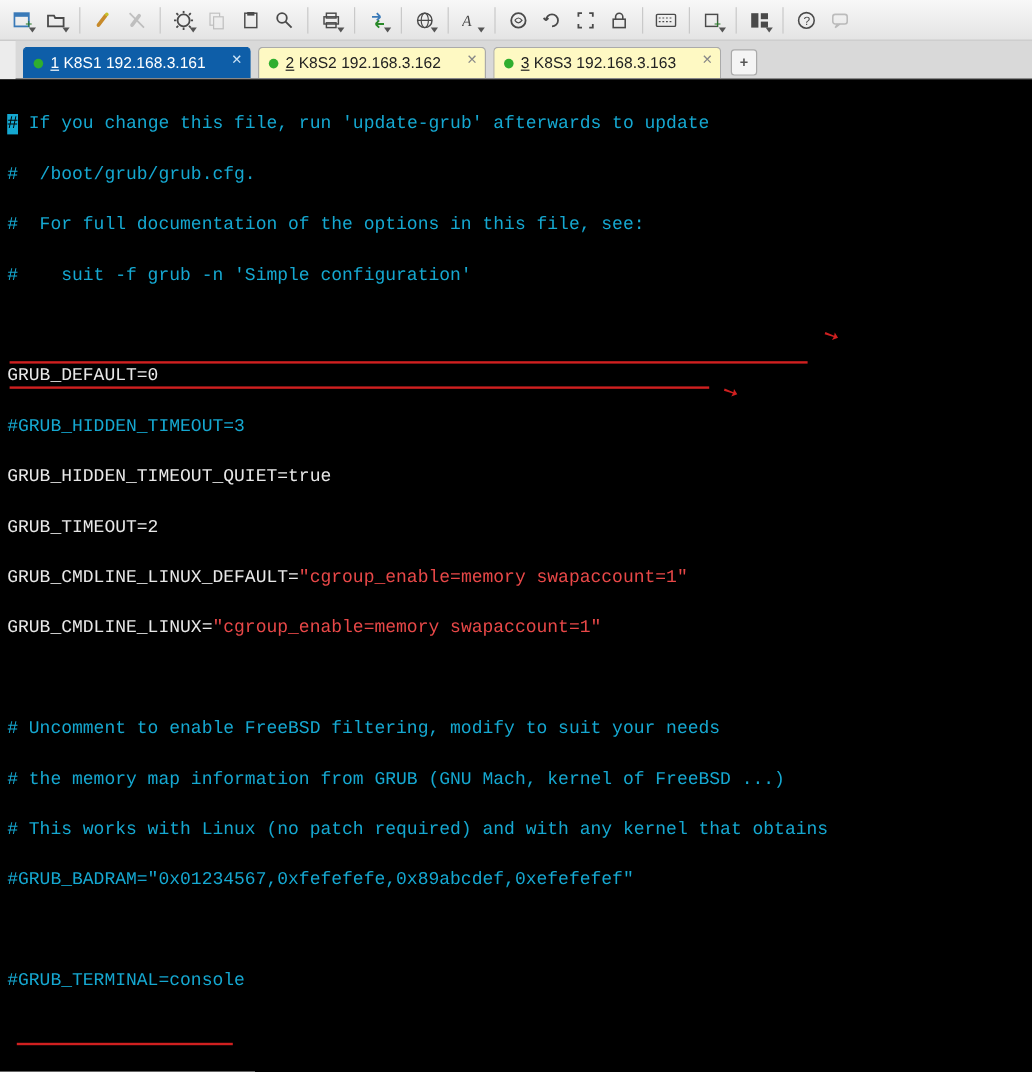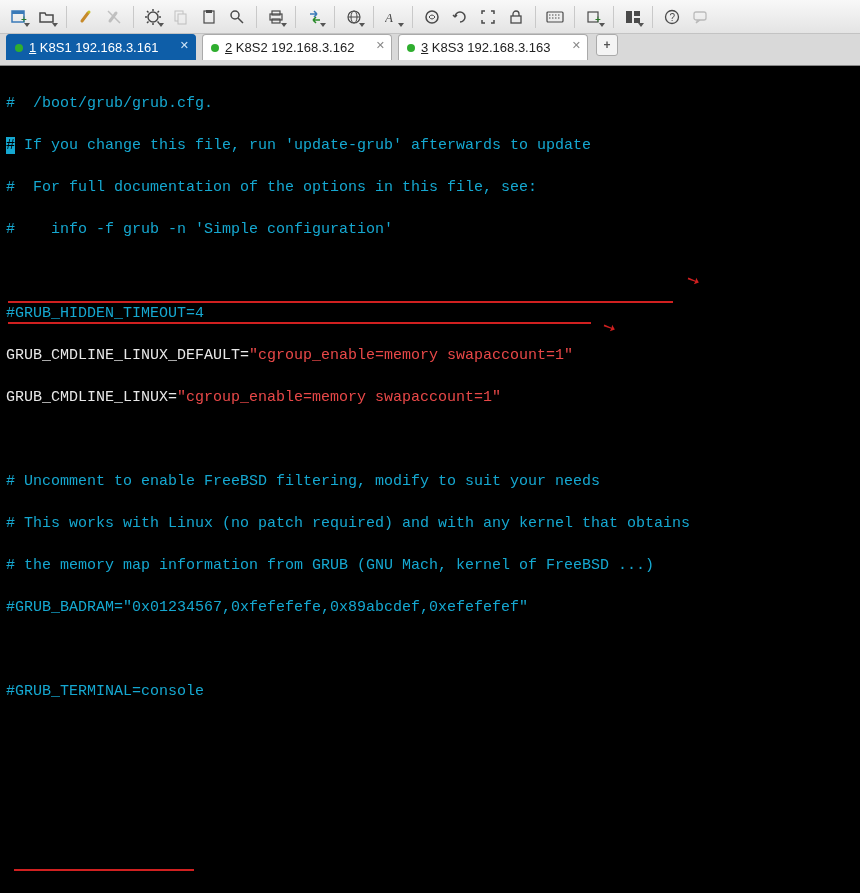--- a/index.html
+++ b/index.html
@@ -36,29 +36,30 @@
   .dropcaret {
     width:0;height:0;border-left:3px solid transparent;border-right:3px solid transparent;border-top:4px solid #555;
     position:absolute; right:2px; bottom:3px;
   }
 
   
   .tabbar {
     height: 32px;
     background: #D9D9D9;
     display:flex;
-    align-items:flex-start;
+    align-items:flex-end;
     padding: 0 6px;
     gap:6px;
     border-bottom:1px solid #888;
+    margin-left:13px;
   }
   .tab {
     height:26px;
     padding:0 10px 0 8px;
-    background:#ffffff;
+    background:#fef9c3;
     border:1px solid #AAA;
     border-bottom:none;
     border-radius:4px 4px 0 0;
     display:flex;
     align-items:center;
     gap:6px;
     font-size:13px;
     color:#222;
     min-width:190px;
     position:relative;
@@ -285,32 +286,35 @@
   </div>
   <div class="tab">
     <span class="dot"></span>
     <span><span class="idx">3</span> <span>K8S3 192.168.3.163</span></span>
     <span class="close">✕</span>
   </div>
   <div class="newtab">+</div>
 </div>
 
 <div class="terminal">
+<div class="line"><span class="cursor">#</span><span class="cmt"> If you change this file, run 'update-grub' afterwards to update</span></div>
 <div class="line cmt">#  /boot/grub/grub.cfg.</div>
-<div class="line"><span class="cursor">#</span><span class="cmt"> If you change this file, run 'update-grub' afterwards to update</span></div>
 <div class="line cmt">#  For full documentation of the options in this file, see:</div>
-<div class="line cmt">#    info -f grub -n 'Simple configuration'</div>
+<div class="line cmt">#    suit -f grub -n 'Simple configuration'</div>
 <div class="line"> </div>
-<div class="line cmt">#GRUB_HIDDEN_TIMEOUT=4</div>
+<div class="line">GRUB_DEFAULT=0</div>
+<div class="line cmt">#GRUB_HIDDEN_TIMEOUT=3</div>
+<div class="line">GRUB_HIDDEN_TIMEOUT_QUIET=true</div>
+<div class="line">GRUB_TIMEOUT=2</div>
 <div class="line"><span>GRUB_CMDLINE_LINUX_DEFAULT=</span><span class="red">"cgroup_enable=memory swapaccount=1"</span></div>
 <div class="line"><span>GRUB_CMDLINE_LINUX=</span><span class="red">"cgroup_enable=memory swapaccount=1"</span></div>
 <div class="line"> </div>
 <div class="line cmt"># Uncomment to enable FreeBSD filtering, modify to suit your needs</div>
+<div class="line cmt"># the memory map information from GRUB (GNU Mach, kernel of FreeBSD ...)</div>
 <div class="line cmt"># This works with Linux (no patch required) and with any kernel that obtains</div>
-<div class="line cmt"># the memory map information from GRUB (GNU Mach, kernel of FreeBSD ...)</div>
 <div class="line cmt">#GRUB_BADRAM="0x01234567,0xfefefefe,0x89abcdef,0xefefefef"</div>
 <div class="line"> </div>
 <div class="line cmt">#GRUB_TERMINAL=console</div>
 
 
 
 
 
 
 

